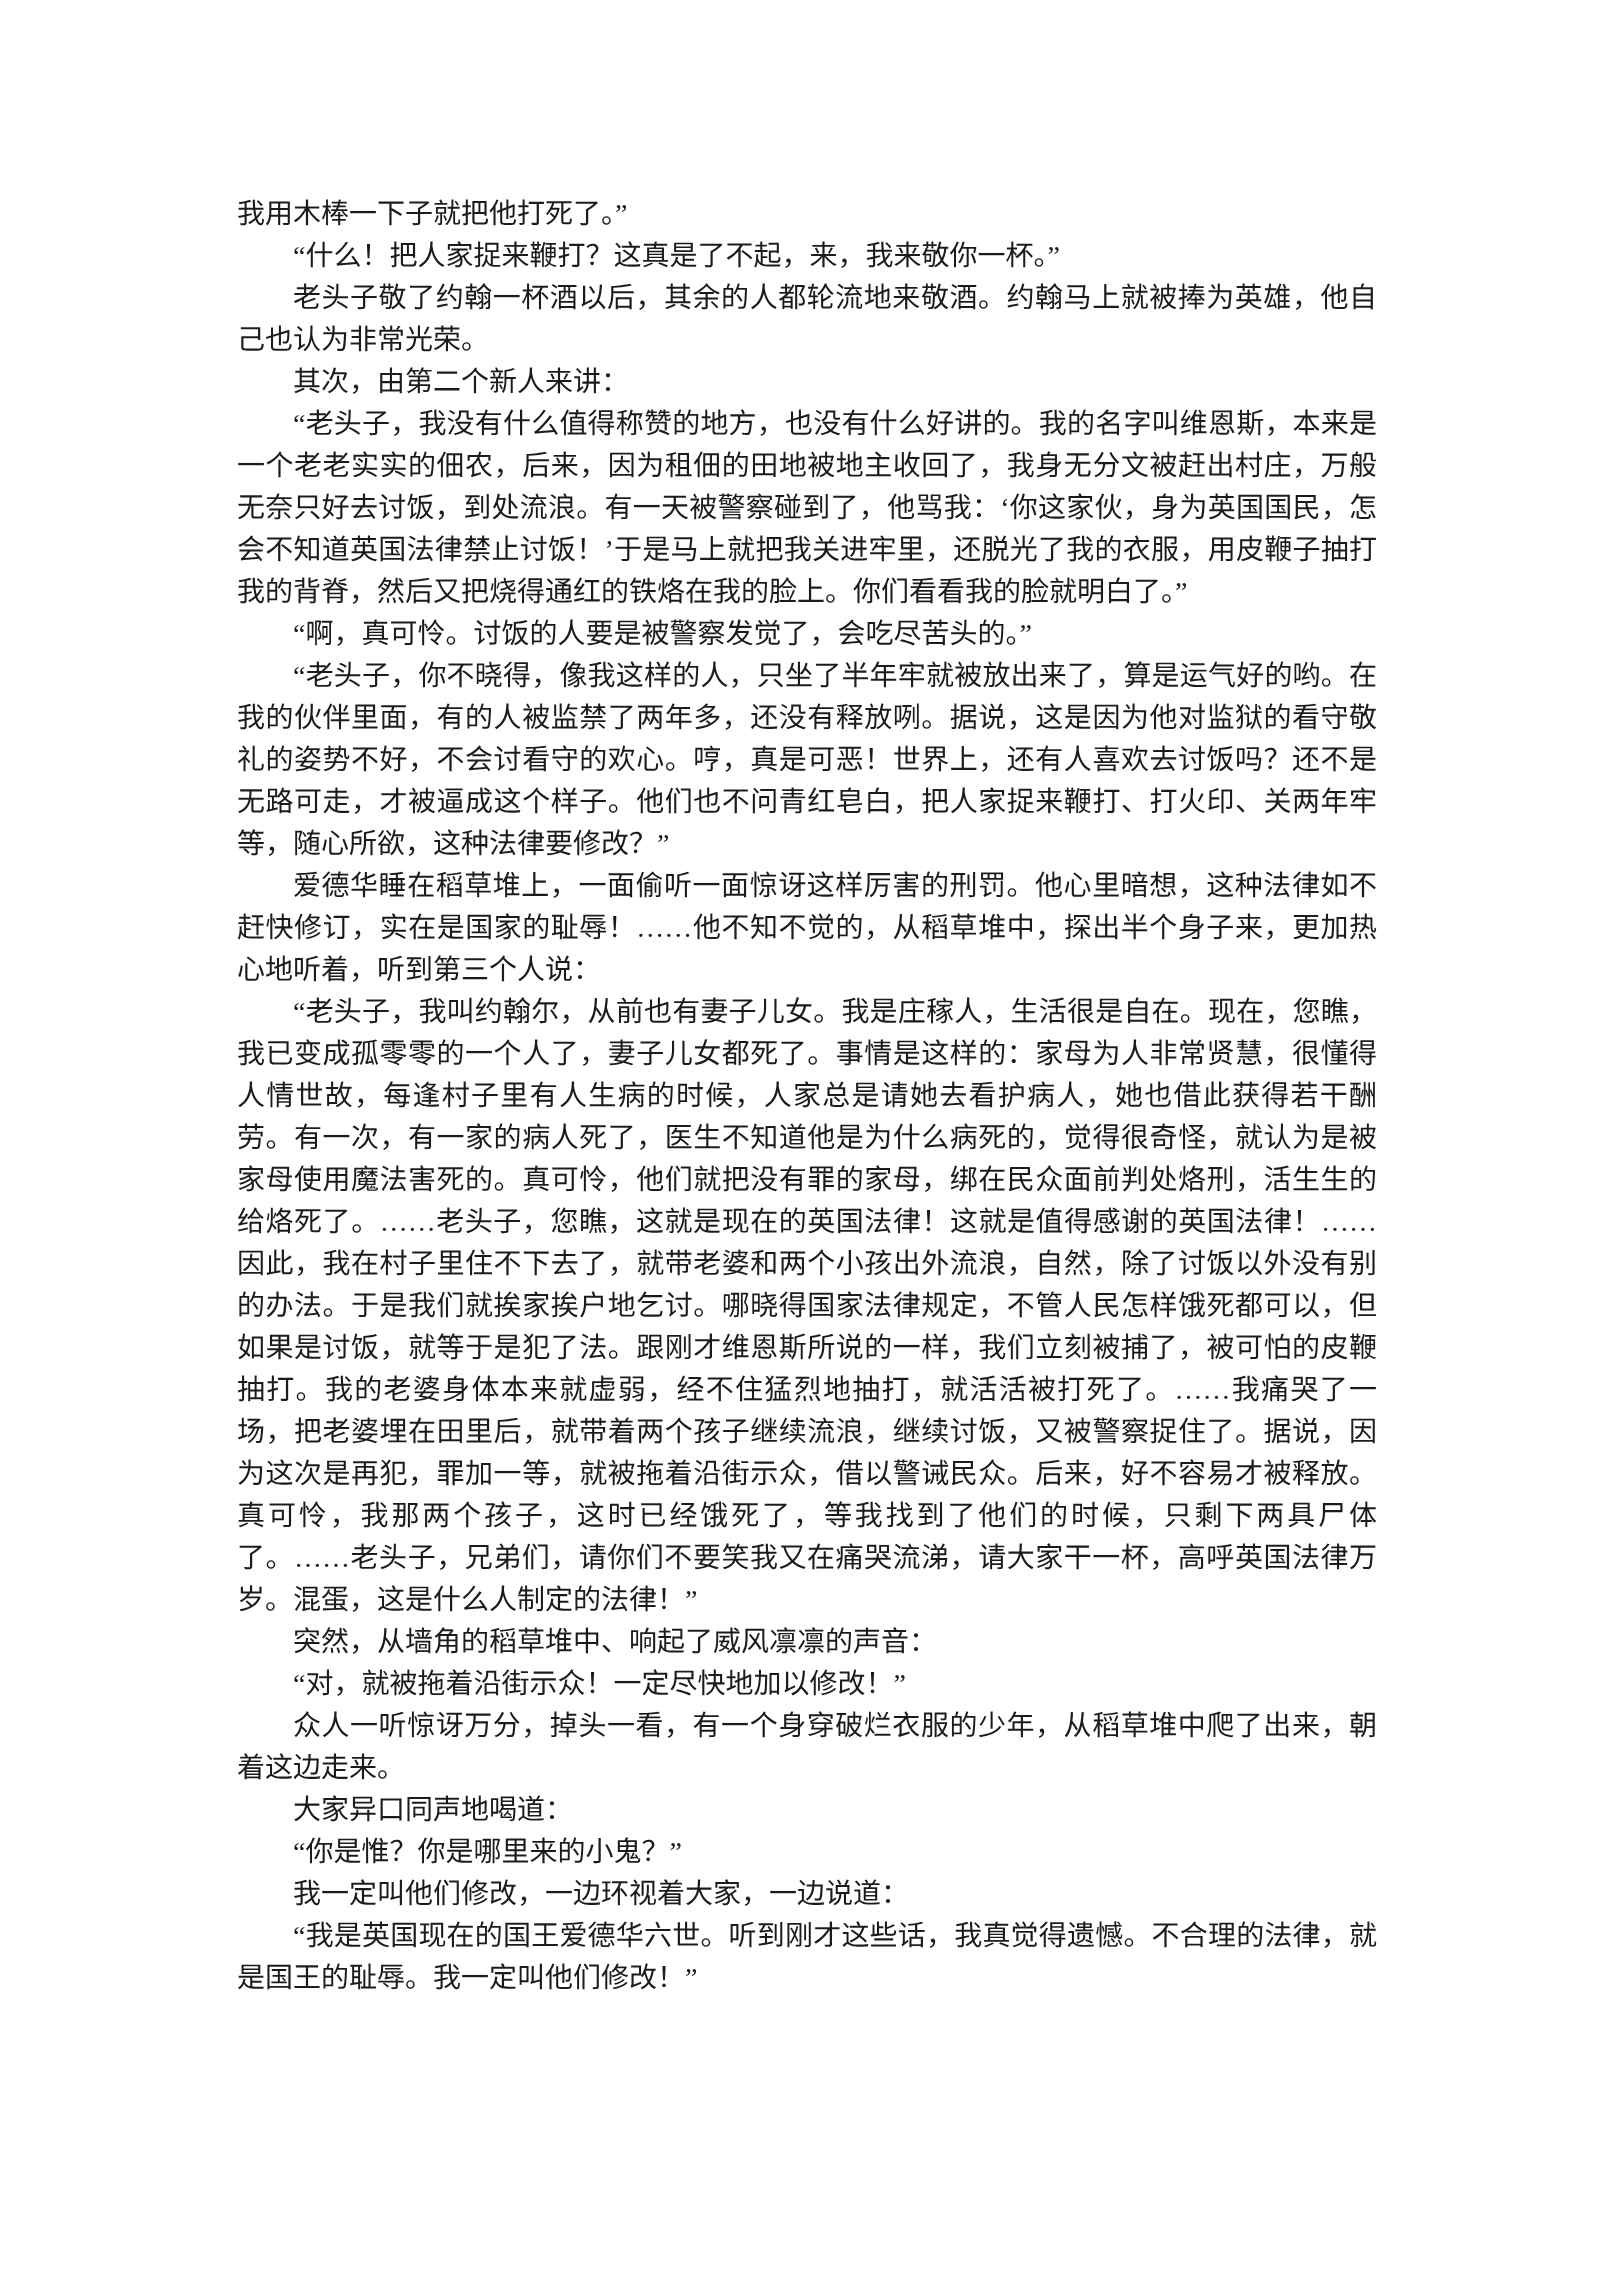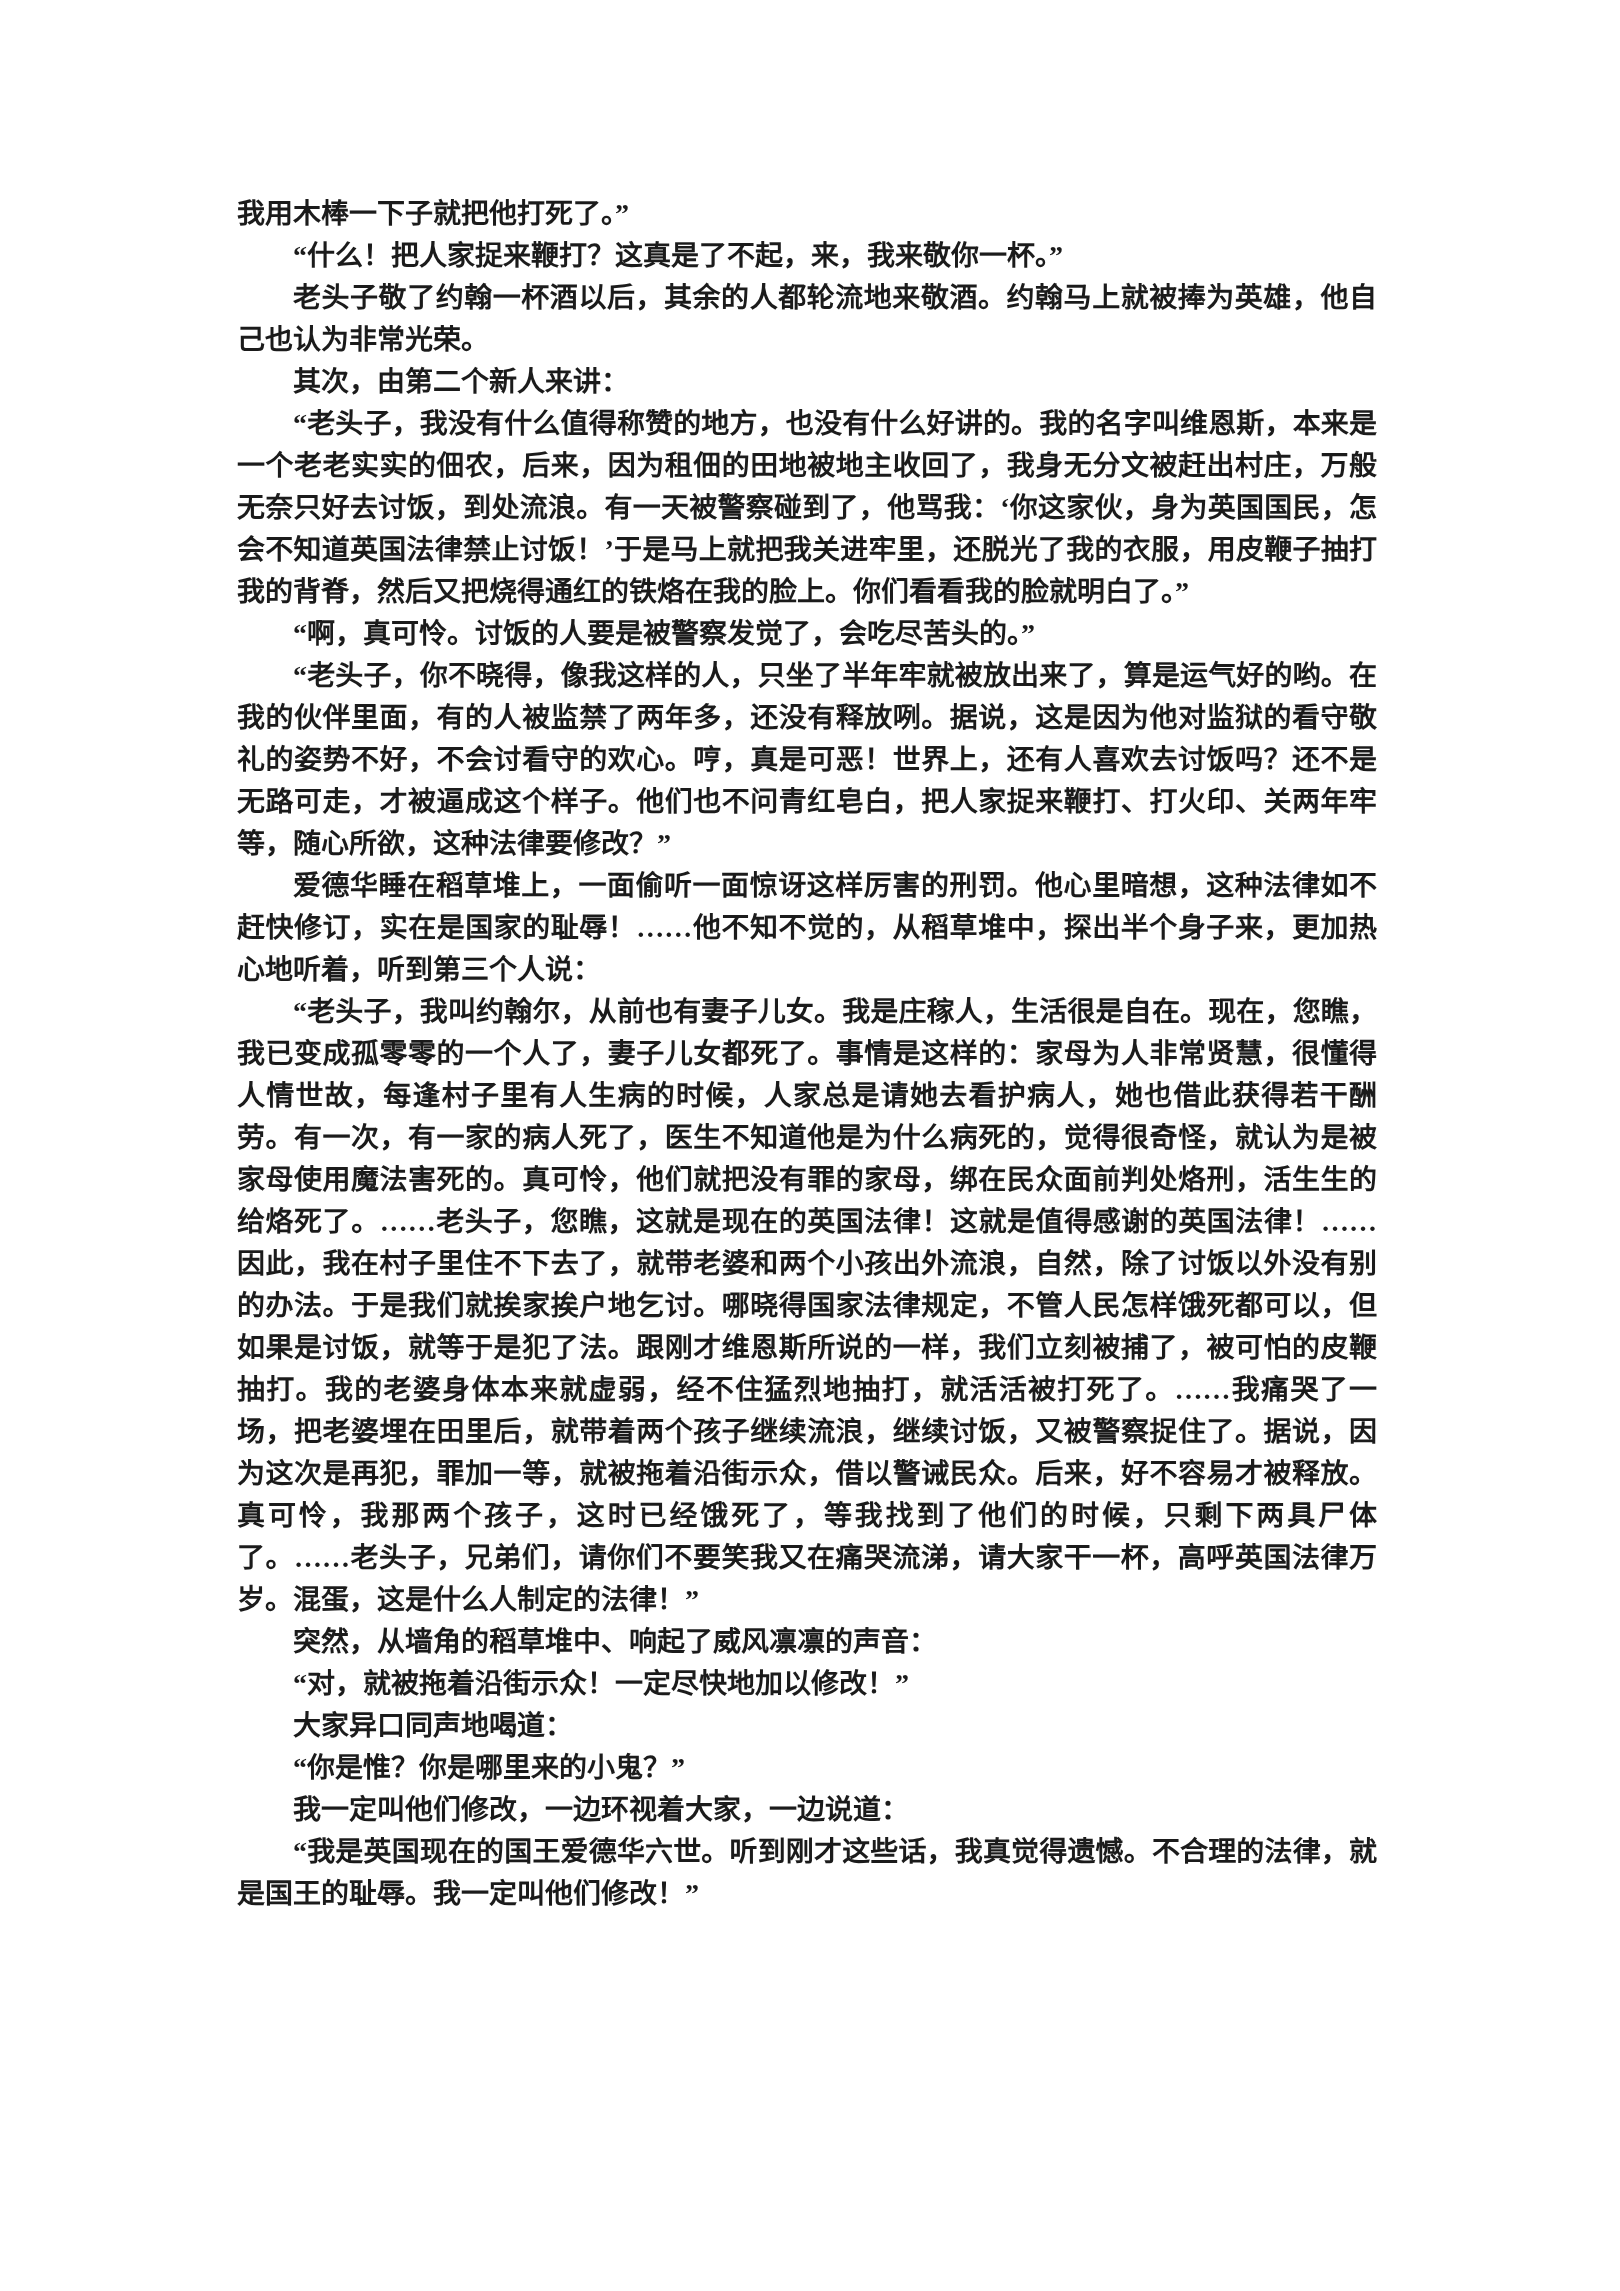--- a/index.html
+++ b/index.html
@@ -9,21 +9,20 @@
   }
   .page {
     position: relative;
     width: 1620px;
     height: 2292px;
     margin: 0 auto;
     background: #ffffff;
     box-sizing: border-box;
     padding: 193px 243px 0 237px;
     overflow: hidden;
-    font-weight: bold;
   }
   .text-block {
     width: 100%;
   }
   p.para {
     margin: 0;
     padding: 0;
     font-family: "Liberation Serif", "DejaVu Serif", serif;
     font-size: 28px;
     line-height: 42px;
@@ -46,19 +45,20 @@
       <p class="para">“什么！把人家捉来鞭打？这真是了不起，来，我来敬你一杯。”</p>
       <p class="para">老头子敬了约翰一杯酒以后，其余的人都轮流地来敬酒。约翰马上就被捧为英雄，他自己也认为非常光荣。</p>
       <p class="para">其次，由第二个新人来讲：</p>
       <p class="para">“老头子，我没有什么值得称赞的地方，也没有什么好讲的。我的名字叫维恩斯，本来是一个老老实实的佃农，后来，因为租佃的田地被地主收回了，我身无分文被赶出村庄，万般无奈只好去讨饭，到处流浪。有一天被警察碰到了，他骂我：‘你这家伙，身为英国国民，怎会不知道英国法律禁止讨饭！’于是马上就把我关进牢里，还脱光了我的衣服，用皮鞭子抽打我的背脊，然后又把烧得通红的铁烙在我的脸上。你们看看我的脸就明白了。”</p>
       <p class="para">“啊，真可怜。讨饭的人要是被警察发觉了，会吃尽苦头的。”</p>
       <p class="para">“老头子，你不晓得，像我这样的人，只坐了半年牢就被放出来了，算是运气好的哟。在我的伙伴里面，有的人被监禁了两年多，还没有释放咧。据说，这是因为他对监狱的看守敬礼的姿势不好，不会讨看守的欢心。哼，真是可恶！世界上，还有人喜欢去讨饭吗？还不是无路可走，才被逼成这个样子。他们也不问青红皂白，把人家捉来鞭打、打火印、关两年牢等，随心所欲，这种法律要修改？”</p>
       <p class="para">爱德华睡在稻草堆上，一面偷听一面惊讶这样厉害的刑罚。他心里暗想，这种法律如不赶快修订，实在是国家的耻辱！……他不知不觉的，从稻草堆中，探出半个身子来，更加热心地听着，听到第三个人说：</p>
       <p class="para">“老头子，我叫约翰尔，从前也有妻子儿女。我是庄稼人，生活很是自在。现在，您瞧，我已变成孤零零的一个人了，妻子儿女都死了。事情是这样的：家母为人非常贤慧，很懂得人情世故，每逢村子里有人生病的时候，人家总是请她去看护病人，她也借此获得若干酬劳。有一次，有一家的病人死了，医生不知道他是为什么病死的，觉得很奇怪，就认为是被家母使用魔法害死的。真可怜，他们就把没有罪的家母，绑在民众面前判处烙刑，活生生的给烙死了。……老头子，您瞧，这就是现在的英国法律！这就是值得感谢的英国法律！……因此，我在村子里住不下去了，就带老婆和两个小孩出外流浪，自然，除了讨饭以外没有别的办法。于是我们就挨家挨户地乞讨。哪晓得国家法律规定，不管人民怎样饿死都可以，但如果是讨饭，就等于是犯了法。跟刚才维恩斯所说的一样，我们立刻被捕了，被可怕的皮鞭抽打。我的老婆身体本来就虚弱，经不住猛烈地抽打，就活活被打死了。……我痛哭了一场，把老婆埋在田里后，就带着两个孩子继续流浪，继续讨饭，又被警察捉住了。据说，因为这次是再犯，罪加一等，就被拖着沿街示众，借以警诫民众。后来，好不容易才被释放。真可怜，我那两个孩子，这时已经饿死了，等我找到了他们的时候，只剩下两具尸体了。……老头子，兄弟们，请你们不要笑我又在痛哭流涕，请大家干一杯，高呼英国法律万岁。混蛋，这是什么人制定的法律！”</p>
       <p class="para">突然，从墙角的稻草堆中、响起了威风凛凛的声音：</p>
       <p class="para">“对，就被拖着沿街示众！一定尽快地加以修改！”</p>
+      <p class="para">众人一听惊讶万分，掉头一看，有一个身穿破烂衣服的少年，从稻草堆中爬了出来，朝着这边走来。</p>
       <p class="para">大家异口同声地喝道：</p>
       <p class="para">“你是惟？你是哪里来的小鬼？”</p>
       <p class="para">我一定叫他们修改，一边环视着大家，一边说道：</p>
       <p class="para">“我是英国现在的国王爱德华六世。听到刚才这些话，我真觉得遗憾。不合理的法律，就是国王的耻辱。我一定叫他们修改！”</p>
     </div>
 </div>
 
 
 </body></html>

